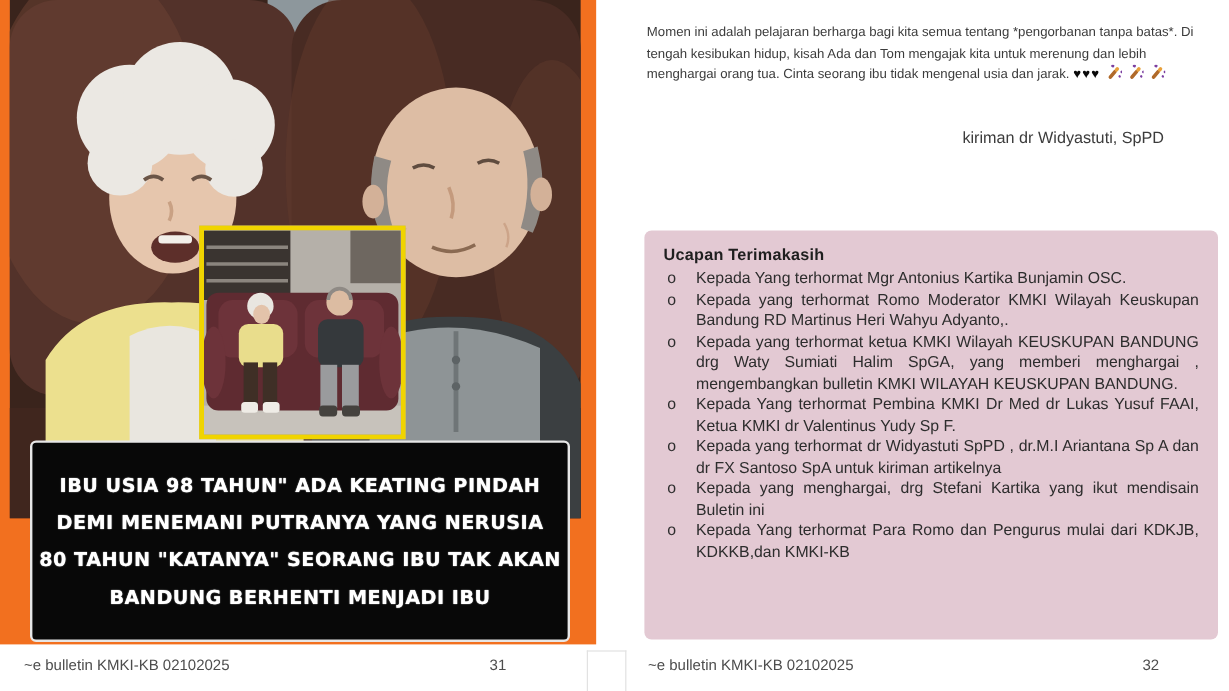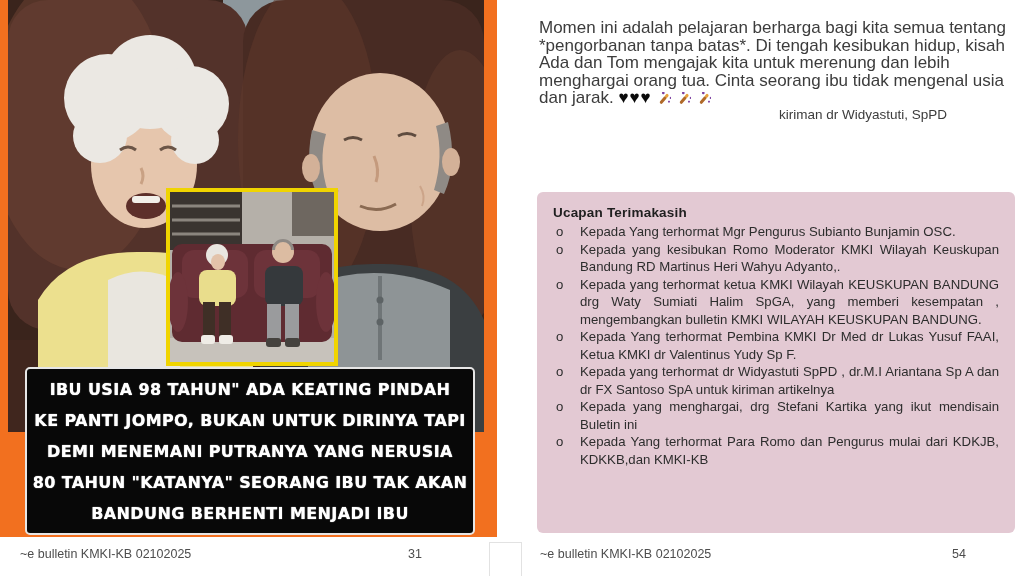--- a/index.html
+++ b/index.html
@@ -25,24 +25,24 @@
   .page-footer { position:absolute; left:0; bottom:0; width:100%; height:39px;
                  color:#4d4d4d; font-size:12.5px; }
   .footer-text { position:absolute; top:10px;text-align:center; }
   .footer-num  { position:absolute; top:10px;text-align:right; }
   .page-left  .footer-text { left:20px; }
   .page-left  .footer-num  { left:408px; }
 
   
   .page-right { position:absolute; left:497px; top:0; width:527px; height:576px; background:#ffffff; }
   .intro { position:absolute; left:42px; top:19px; width:476px;
-           font-size:17px; line-height:17.5px; color:#3c3c3c; }
+           font-size:11px; line-height:17.5px; color:#3c3c3c; }
   .hearts { color:#0a0a0a; letter-spacing:1px; }
   .wand-icon { display:inline-block; width:13px; height:13px; vertical-align:-2px; margin-left:2px; }
-  .attribution { position:absolute; left:282px; top:107px; font-size:13.5px; color:#3c3c3c; }
+  .attribution { position:absolute; left:305px; top:107px; font-size:13.5px; color:#3c3c3c; }
 
   .thanks-box { position:absolute; left:40px; top:192px; width:478px; height:341px;
                 border-radius:6px; padding:13px 16px 3px 16px; }
   .thanks-title { font-size:13.5px; font-weight:bold; color:#1f1f1f; letter-spacing:.2px; margin-bottom:3px; }
   .thanks-list { list-style:none; }
   .thanks-list li { display:flex; font-size:13.2px; line-height:17.5px; color:#2d2d2d; }
   .li-marker { flex:none; width:27px; padding-left:3px; }
   .li-text { flex:1; text-align:justify; }
 
   .page-right .footer-text { left:43px; }
@@ -132,21 +132,20 @@
         <rect x="95" y="74" width="38" height="40" rx="8" fill="#35393c"></rect>
         <rect x="97" y="112" width="14" height="36" fill="#9a9b9d"></rect>
         <rect x="115" y="112" width="14" height="36" fill="#9a9b9d"></rect>
         <rect x="96" y="146" width="15" height="9" rx="3" fill="#45423e"></rect>
         <rect x="115" y="146" width="15" height="9" rx="3" fill="#45423e"></rect>
       </svg>
     </div>
 
     <div class="quote-box">
       <div class="quote-line">IBU USIA 98 TAHUN" ADA KEATING PINDAH</div>
-      <div class="quote-line">KE PANTI JOMPO, BUKAN UNTUK DIRINYA TAPI</div>
       <div class="quote-line">DEMI MENEMANI PUTRANYA YANG NERUSIA</div>
       <div class="quote-line">80 TAHUN "KATANYA" SEORANG IBU TAK AKAN</div>
       <div class="quote-line">BANDUNG BERHENTI MENJADI IBU</div>
     </div>
 
     <div class="page-footer">
       <span class="footer-text">~e bulletin KMKI-KB 02102025</span>
       <span class="footer-num">31</span>
     </div>
   </div>
@@ -184,29 +183,29 @@
           </svg></span>
     </p>
 
     <div class="attribution">kiriman dr Widyastuti, SpPD</div>
 
     <div class="thanks-box" style="background:#E3C9D3;">
       <div class="thanks-title">Ucapan Terimakasih</div>
       <ul class="thanks-list">
         <li>
           <span class="li-marker">o</span>
-          <span class="li-text">Kepada Yang terhormat Mgr Pengurus Subianto Bunjamin OSC.</span>
-        </li>
-        <li>
-          <span class="li-marker">o</span>
-          <span class="li-text">Kepada yang kesibukan Romo Moderator KMKI Wilayah Keuskupan Bandung RD Martinus Heri Wahyu Adyanto,.</span>
-        </li>
-        <li>
-          <span class="li-marker">o</span>
-          <span class="li-text">Kepada yang terhormat ketua KMKI Wilayah KEUSKUPAN BANDUNG drg Waty Sumiati Halim SpGA, yang memberi kesempatan , mengembangkan bulletin KMKI WILAYAH KEUSKUPAN BANDUNG.</span>
+          <span class="li-text">Kepada Yang terhormat Mgr Antonius Kartika Bunjamin OSC.</span>
+        </li>
+        <li>
+          <span class="li-marker">o</span>
+          <span class="li-text">Kepada yang terhormat Romo Moderator KMKI Wilayah Keuskupan Bandung RD Martinus Heri Wahyu Adyanto,.</span>
+        </li>
+        <li>
+          <span class="li-marker">o</span>
+          <span class="li-text">Kepada yang terhormat ketua KMKI Wilayah KEUSKUPAN BANDUNG drg Waty Sumiati Halim SpGA, yang memberi menghargai , mengembangkan bulletin KMKI WILAYAH KEUSKUPAN BANDUNG.</span>
         </li>
         <li>
           <span class="li-marker">o</span>
           <span class="li-text">Kepada Yang terhormat Pembina KMKI Dr Med dr Lukas Yusuf FAAI, Ketua KMKI dr Valentinus Yudy Sp F.</span>
         </li>
         <li>
           <span class="li-marker">o</span>
           <span class="li-text">Kepada yang terhormat dr Widyastuti SpPD , dr.M.I Ariantana Sp A dan dr FX Santoso SpA untuk kiriman artikelnya</span>
         </li>
         <li>
@@ -215,18 +214,18 @@
         </li>
         <li>
           <span class="li-marker">o</span>
           <span class="li-text">Kepada Yang terhormat Para Romo dan Pengurus mulai dari KDKJB, KDKKB,dan KMKI-KB</span>
         </li>
       </ul>
     </div>
 
     <div class="page-footer">
       <span class="footer-text">~e bulletin KMKI-KB 02102025</span>
-      <span class="footer-num">54</span>
+      <span class="footer-num">32</span>
     </div>
   </div>
 
   <div class="gap-box"></div>
 </div>
 
 </body></html>

